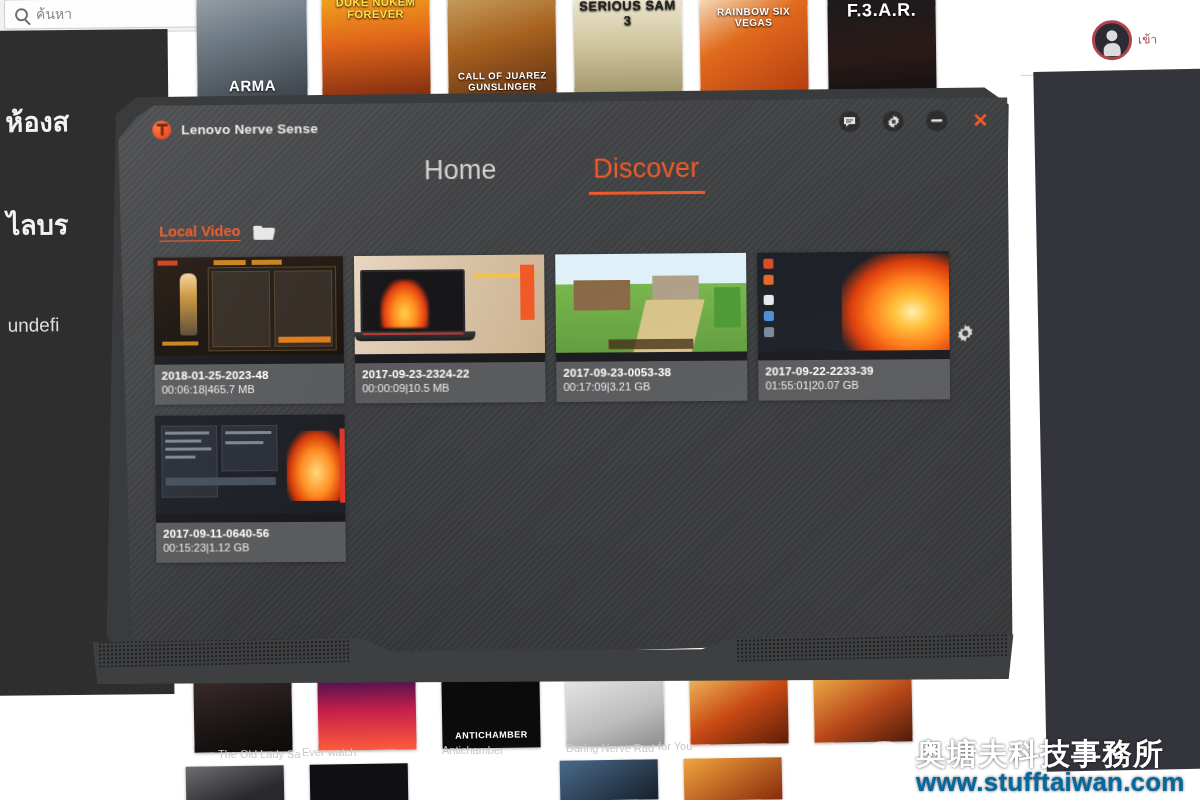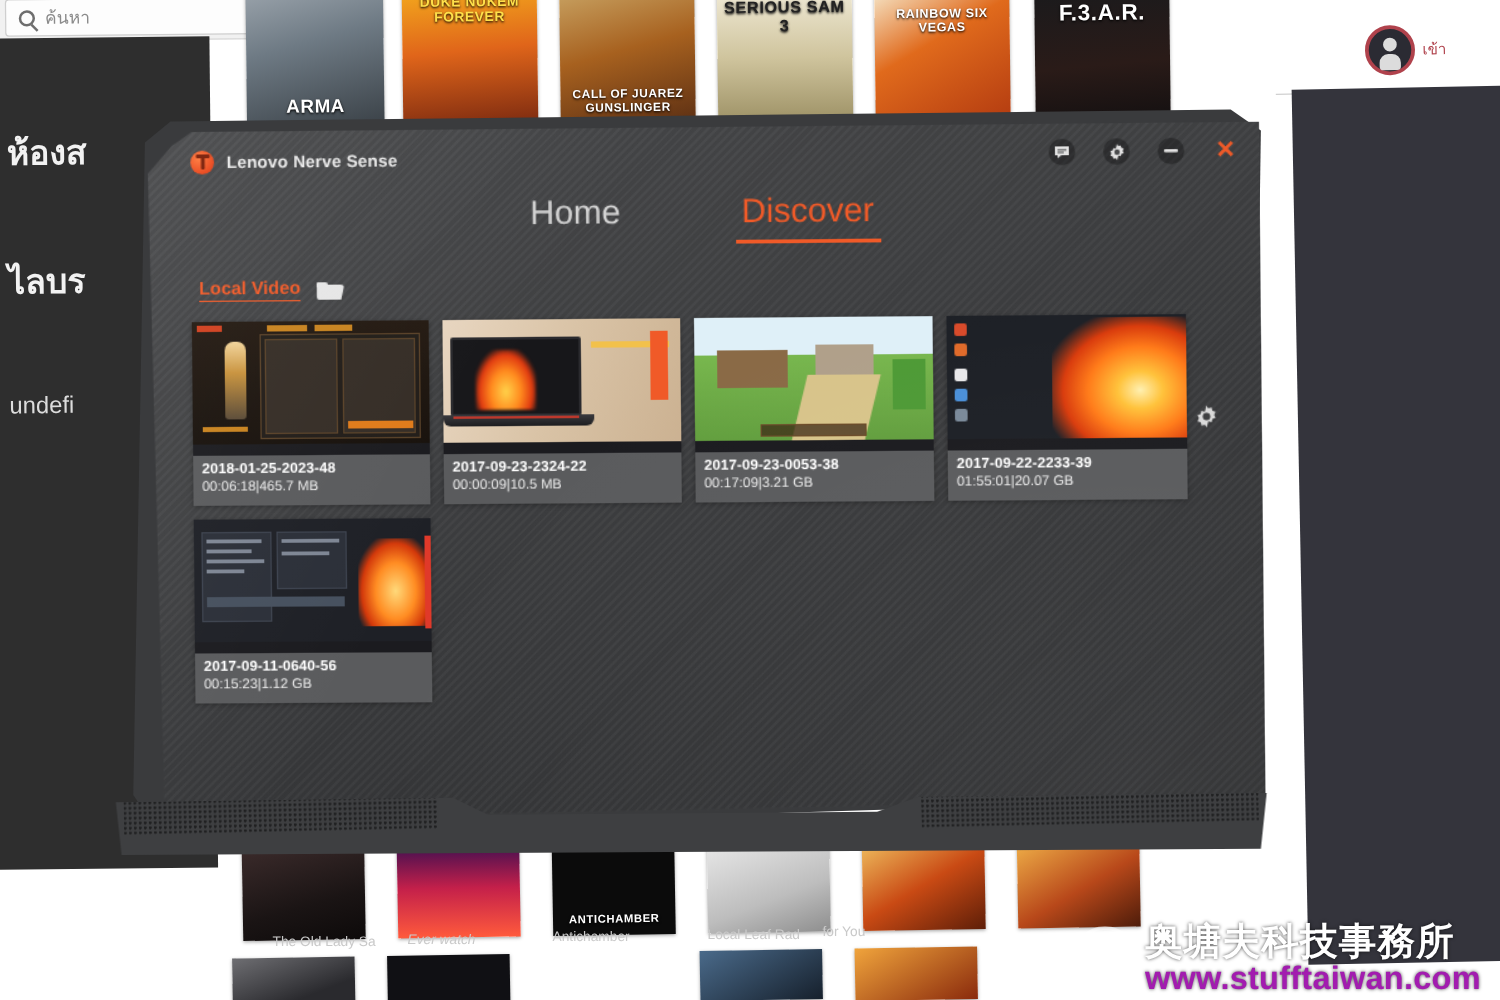--- a/index.html
+++ b/index.html
@@ -290,21 +290,21 @@
   }
   .wm-s{
     width:52px; height:52px; border-radius:50%; border:3px solid rgba(255,255,255,.55);
     display:flex; align-items:center; justify-content:center;
     color:rgba(255,255,255,.6); font-size:38px; font-weight:bold;
     font-family:"Liberation Serif", serif; flex:none;
   }
   .wm-text{ line-height:1.04; }
   .wm-cn{ font-size:30px; font-weight:bold; color:#ffffff; letter-spacing:1px;
           text-shadow:0 0 3px rgba(0,0,0,.7);}
-  .wm-url{ font-size:26px; font-weight:bold; color:#a21caf; letter-spacing:.2px;
+  .wm-url{ font-size:26px; font-weight:bold; color:#0369a1; letter-spacing:.2px;
           text-shadow:0 0 3px rgba(0,0,0,.7);}
 </style>
 </head>
 <body>
 
 <div id="bg-page">
 
   <div class="bg-topbar">
     <div class="bg-search">
       <span class="mag"></span>
@@ -348,31 +348,31 @@
               background:linear-gradient(175deg,#1a1a1c 0%,#2a1b18 55%,#120f10 100%);">
     <div class="ctitle" style="top:8px; font-size:18px;">F.3.A.R.</div>
   </div>
 
   <div class="cover" style="left:194px; top:680px; width:98px; height:72px; transform:rotate(-1deg);
               background:linear-gradient(165deg,#3a2a2a 0%,#1a1414 60%,#0d0a0a 100%);"></div>
   <div class="cover-label" style="left:194px; top:748px;margin-left:24px;">The Old Lady Sa</div>
 
   <div class="cover" style="left:318px; top:678px; width:98px; height:72px; transform:rotate(-1deg);
               background:linear-gradient(180deg,#4a1050 0%,#c4204a 45%,#ff5a3c 100%);"></div>
-  <div class="cover-label" style="left:326px; top:746px;font-style:italic;">Ever watch</div>
+  <div class="cover-label" style="left:302px; top:746px;">Ever watch</div>
 
   <div class="cover" style="left:442px; top:676px; width:98px; height:72px; transform:rotate(-1deg);
               background:#0b0b0b;">
     <div class="ctitle" style="bottom:8px; font-size:9px;">ANTICHAMBER</div>
   </div>
   <div class="cover-label" style="left:442px; top:744px;">Antichamber</div>
 
   <div class="cover" style="left:566px; top:674px; width:98px; height:72px; transform:rotate(-1deg);
               background:linear-gradient(160deg,#e8e8e8 0%,#bdbdbd 60%,#8e8e8e 100%);"></div>
-  <div class="cover-label" style="left:566px; top:742px;">Local Leaf Rad</div>
+  <div class="cover-label" style="left:566px; top:742px;">Daring Nerve Rad</div>
 
   <div class="cover" style="left:690px; top:672px; width:98px; height:72px; transform:rotate(-1deg);
               background:linear-gradient(150deg,#f0c060 0%,#c94a14 50%,#5e1e08 100%);"></div>
   <div class="cover-label" style="left:658px; top:740px;">for You</div>
 
   <div class="cover" style="left:814px; top:670px; width:98px; height:72px; transform:rotate(-1deg);
               background:linear-gradient(150deg,#f2b44a 0%,#b8481a 55%,#4e1c0a 100%);"></div>
 
   <div class="cover" style="left:186px; top:766px; width:98px; height:40px; transform:rotate(-1deg);
               background:linear-gradient(160deg,#6e6e72 0%,#2a2a2e 70%);"></div>

